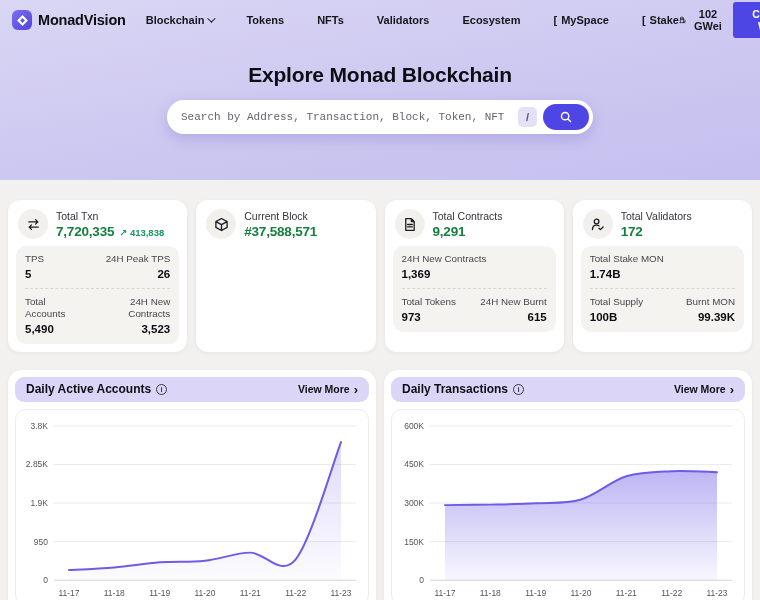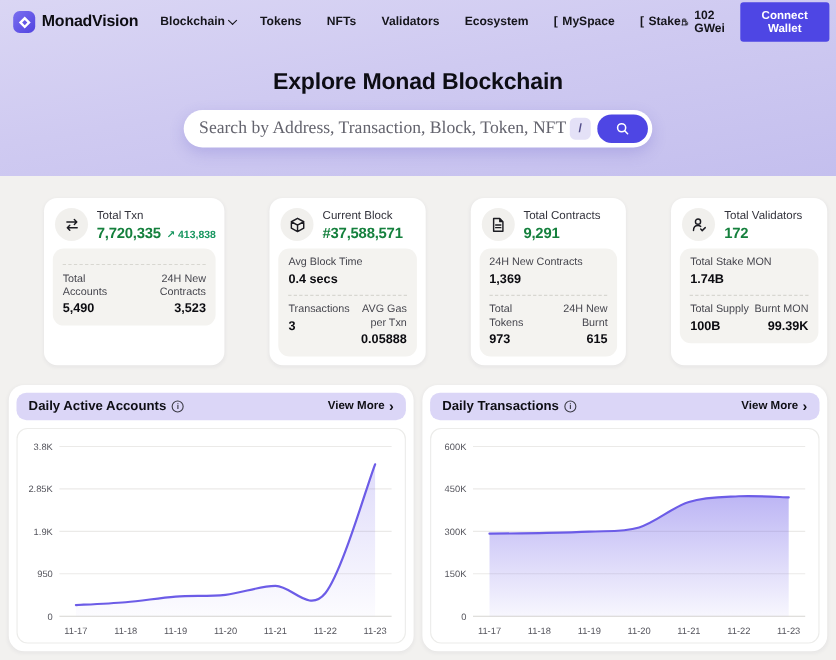--- a/index.html
+++ b/index.html
@@ -3,71 +3,71 @@
 <meta charset="utf-8">
 <style>
   * { margin:0; padding:0; box-sizing:border-box; }
   html,body { width:760px; height:600px; overflow:hidden; }
   body {
     font-family:"Liberation Sans","DejaVu Sans",sans-serif;
     background:#f2f1ef; color:#101016;
   }
   
   .hero {
-    height:160px;
+    height:180px;
     background:linear-gradient(170deg,#dad6f4 0%,#cfcaf1 45%,#c4bfee 100%);
   }
   .navbar { display:flex; align-items:center; height:40px; padding:0 12px; }
   .brand { display:flex; align-items:center; gap:6px; cursor:pointer; }
   .logo {
     width:20px; height:20px; border-radius:6px;
     background:linear-gradient(135deg,#7a6ff0,#5143e0);
     display:flex; align-items:center; justify-content:center;
   }
   .logo svg { width:13px; height:13px; }
   .brand-name { font-size:14.5px; font-weight:800; letter-spacing:-0.2px; color:#0d0d12; }
-  .nav-links { display:flex; align-items:center; gap:23px; margin-left:20px; }
+  .nav-links { display:flex; align-items:center; gap:33px; margin-left:20px; }
   .nav-item { font-size:11px; font-weight:700; color:#15151b; cursor:pointer; display:flex; align-items:center; gap:3px; white-space:nowrap; }
   .chev-down {
     width:6px; height:6px; border-right:1.5px solid #15151b; border-bottom:1.5px solid #15151b;
     transform:rotate(45deg) translateY(-2px); display:inline-block;
   }
   .bracket-glyph { font-weight:600; font-size:11px; margin-right:1px; }
   .nav-right { margin-left:auto; display:flex; align-items:center; gap:8px; }
-  .gas { display:flex; align-items:center; gap:4px; font-size:11px; font-weight:700; color:#15151b; }
+  .gas { display:flex; align-items:center; gap:4px; font-size:11px; font-weight:700; color:#15151b;text-align:center; }
   .gas svg { width:12px; height:12px; }
   .connect-btn {
     background:#4e46e4; color:#fff; border:none; cursor:pointer;
     font-size:10.5px; font-weight:700; padding:6px 14px; border-radius:3px;
     font-family:inherit;
   }
   .round-btn {
     width:22px; height:22px; border-radius:50%; background:#fdfdfd; border:none; cursor:pointer;
     display:flex; align-items:center; justify-content:center; font-size:12px; color:#0d0d12;
     font-family:inherit; line-height:1;
   }
   .hero-title { text-align:center; margin-top:23px; font-size:21px; font-weight:800; color:#0d0d14; letter-spacing:-0.2px; }
   .search-wrap {
     width:426px; height:34px; margin:13px auto 0; background:#fff; border-radius:17px;
     display:flex; align-items:center; padding:0 4px 0 14px;
     box-shadow:0 5px 14px rgba(84,72,190,0.22);
   }
-  .search-input { flex:1; border:none; outline:none; font-size:16px; color:#2a2a32; background:transparent; font-family:Liberation Serif, serif; }
+  .search-input { flex:1; border:none; outline:none; font-size:11px; color:#2a2a32; background:transparent; font-family:Liberation Mono, monospace; }
   .search-input::placeholder { color:#64646e; }
   .slash-badge {
     width:19px; height:20px; border-radius:5px; background:#e4e1f7; color:#55508c;
     font-size:11px; font-weight:600; display:flex; align-items:center; justify-content:center; margin-right:6px;
   }
   .search-btn {
     width:46px; height:26px; border-radius:13px; background:#4e46e4; border:none; cursor:pointer;
     display:flex; align-items:center; justify-content:center;
   }
   
   .stats { margin:20px 8px 0; display:grid; grid-template-columns:repeat(4,1fr); gap:9px; }
-  .stat-card { background:#fff; border-radius:12px; padding:7px 8px 8px; box-shadow:0 1px 4px rgba(30,30,60,0.06);margin-left:32px; }
+  .stat-card { background:#fff; border-radius:12px; padding:7px 8px 8px; box-shadow:0 1px 4px rgba(30,30,60,0.06); }
   .stat-head { display:flex; align-items:center; gap:8px; padding:2px 0 7px 2px; }
   .stat-icon { width:30px; height:30px; border-radius:50%; background:#f1f0ed; display:flex; align-items:center; justify-content:center; flex:none; }
   .stat-icon svg { width:15px; height:15px; }
   .stat-label { font-size:10.5px; color:#33333c; margin-bottom:2px; }
   .stat-value-row { display:flex; align-items:baseline; gap:5px; }
   .stat-value { font-size:13.5px; font-weight:800; color:#15803d; letter-spacing:-0.2px; white-space:nowrap; }
   .stat-delta { font-size:9.5px; font-weight:700; color:#17965f; white-space:nowrap; }
   .sub { background:#f4f3f0; border-radius:10px; padding:7px 9px 8px; }
   .sub-row { display:flex; justify-content:space-between; }
   .sub-col { display:flex; flex-direction:column; }
@@ -176,20 +176,30 @@
       </div>
       <div>
         <div class="stat-label">Total Txn</div>
         <div class="stat-value-row">
           <span class="stat-value">7,720,335</span>
           <span class="stat-delta"><span>↗</span> <span>413,838</span></span>
         </div>
       </div>
     </div>
     <div class="sub">
+      <div class="sub-row">
+        <div class="sub-col">
+            <span class="sub-label">TPS</span>
+            <span class="sub-value">5</span>
+          </div>
+        <div class="sub-col right">
+            <span class="sub-label">24H Peak TPS</span>
+            <span class="sub-value">26</span>
+          </div>
+      </div>
       <div class="sub-div"></div>
       <div class="sub-row">
         <div class="sub-col">
             <span class="sub-label">Total Accounts</span>
             <span class="sub-value">5,490</span>
           </div>
         <div class="sub-col right">
             <span class="sub-label">24H New Contracts</span>
             <span class="sub-value">3,523</span>
           </div>
@@ -201,39 +211,20 @@
     <div class="stat-head">
       <div class="stat-icon">
         <svg viewBox="0 0 16 16">
             <path class="ico-stroke" d="M8 1.6 L14 4.9 V11.1 L8 14.4 L2 11.1 V4.9 Z M2 4.9 L8 8.1 L14 4.9 M8 8.1 V14.4"></path>
           </svg>
       </div>
       <div>
         <div class="stat-label">Current Block</div>
         <div class="stat-value-row">
             <span class="stat-value">#37,588,571</span>
-          </div>
-      </div>
-    </div>
-    <div class="sub">
-      <div class="sub-row">
-        <div class="sub-col">
-            <span class="sub-label">Avg Block Time</span>
-            <span class="sub-value">0.4 secs</span>
-          </div>
-      </div>
-      <div class="sub-div"></div>
-      <div class="sub-row">
-        <div class="sub-col">
-            <span class="sub-label">Transactions</span>
-            <span class="sub-value">3</span>
-          </div>
-        <div class="sub-col right">
-            <span class="sub-label">AVG Gas per Txn</span>
-            <span class="sub-value">0.05888</span>
           </div>
       </div>
     </div>
   </div>
 
   <div class="stat-card">
     <div class="stat-head">
       <div class="stat-icon">
         <svg viewBox="0 0 16 16">
             <path class="ico-stroke" d="M4 1.8 H10 L13 4.8 V14.2 H4 Z M10 1.8 V4.8 H13 M6 8 H11 M6 10.6 H11"></path>

